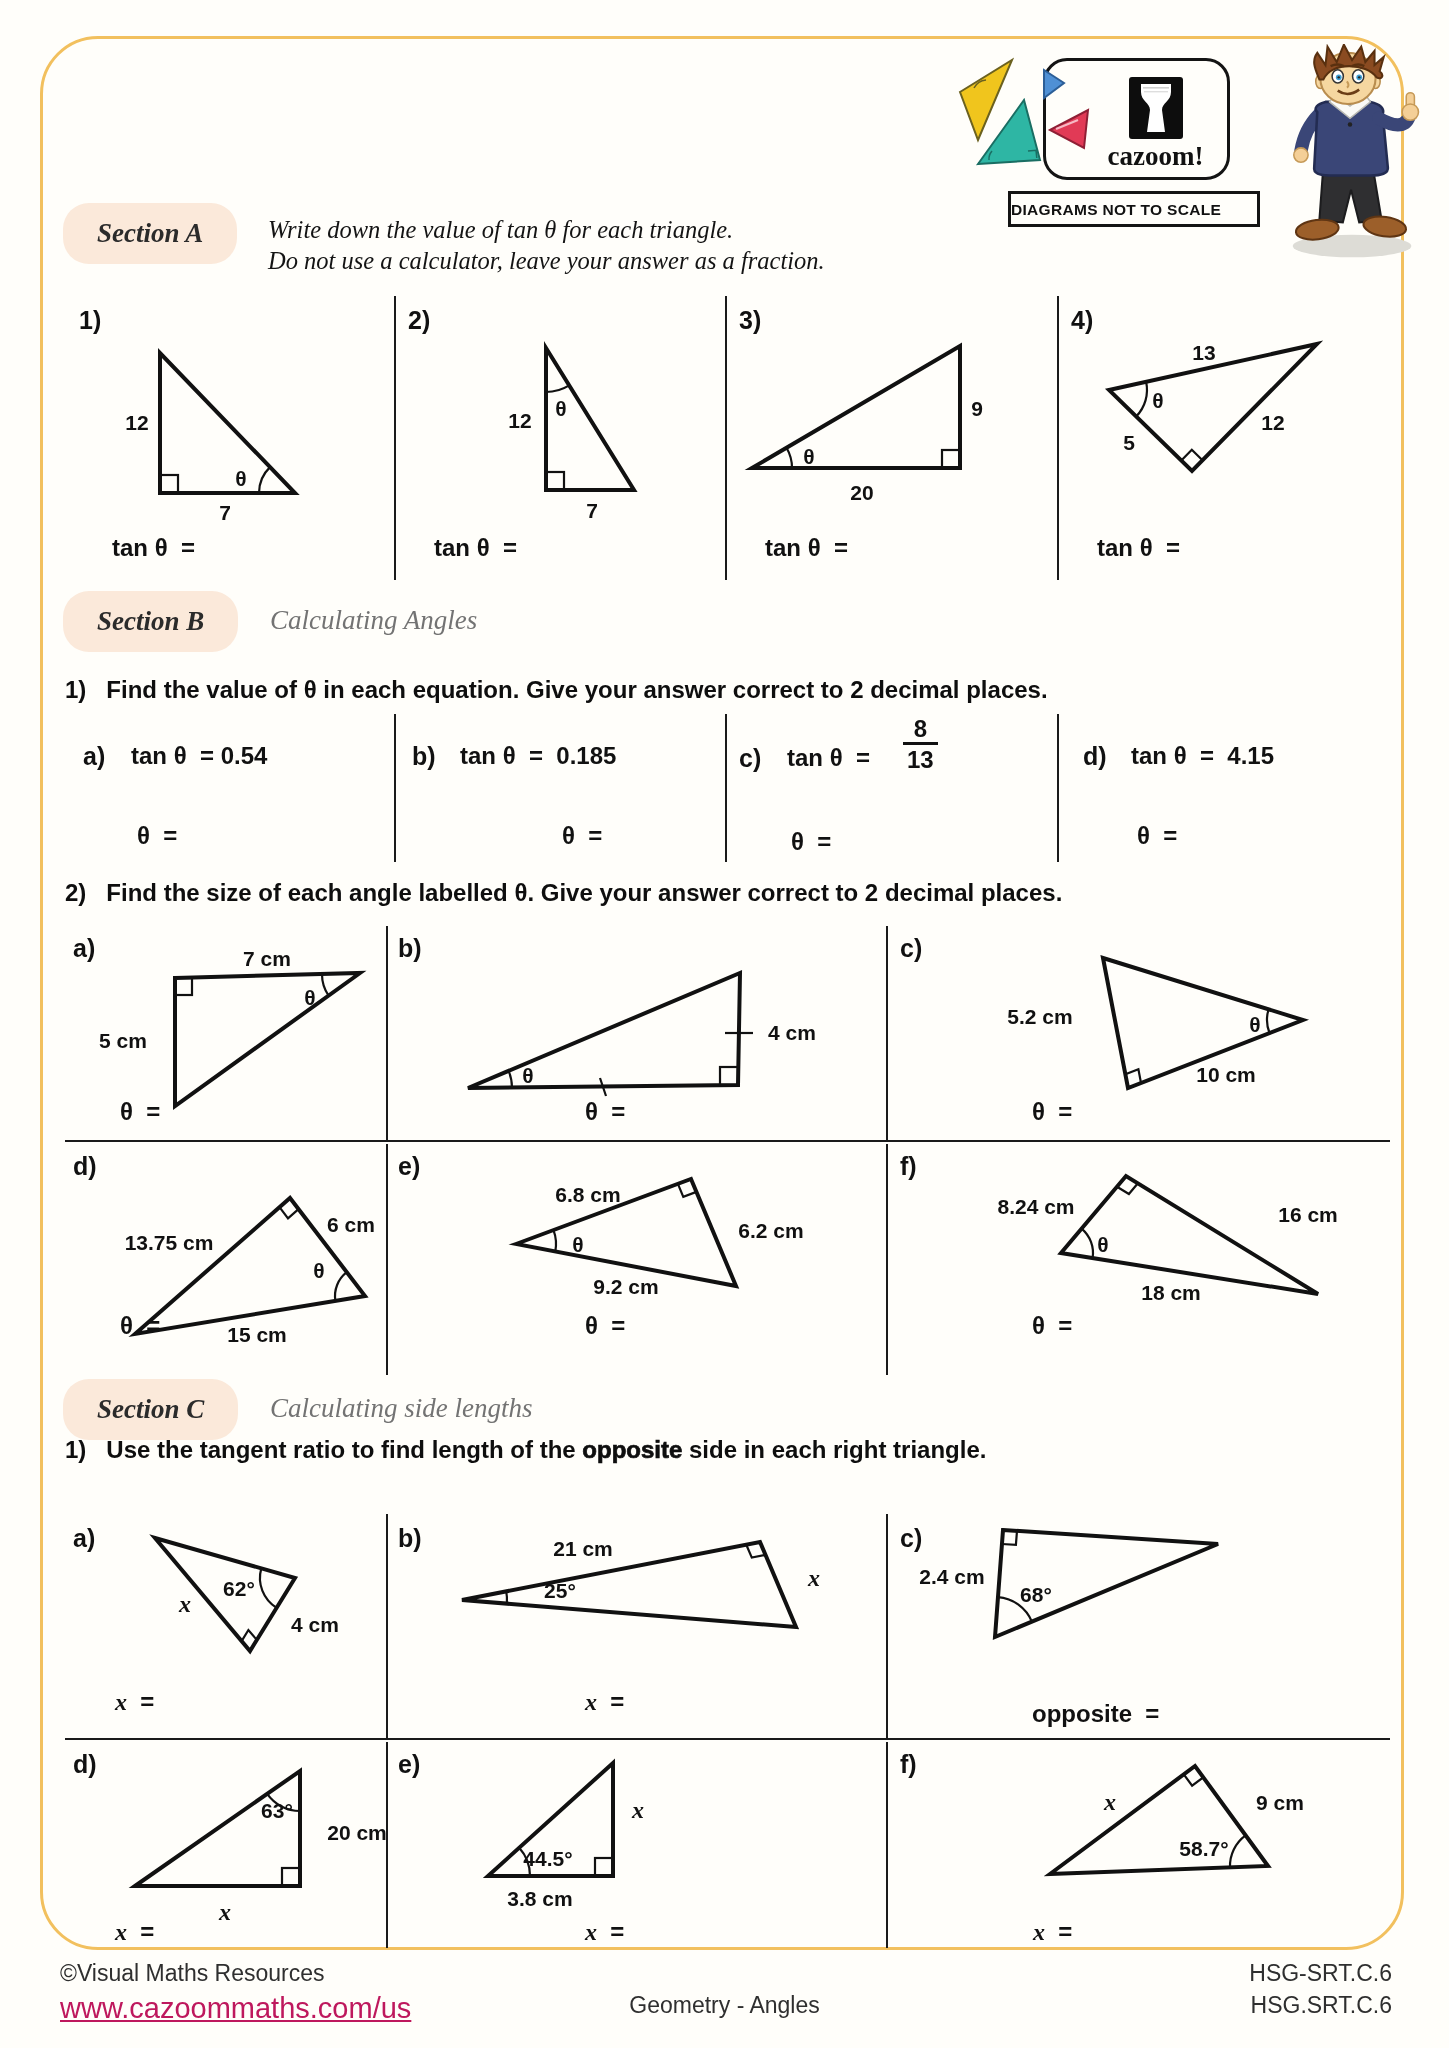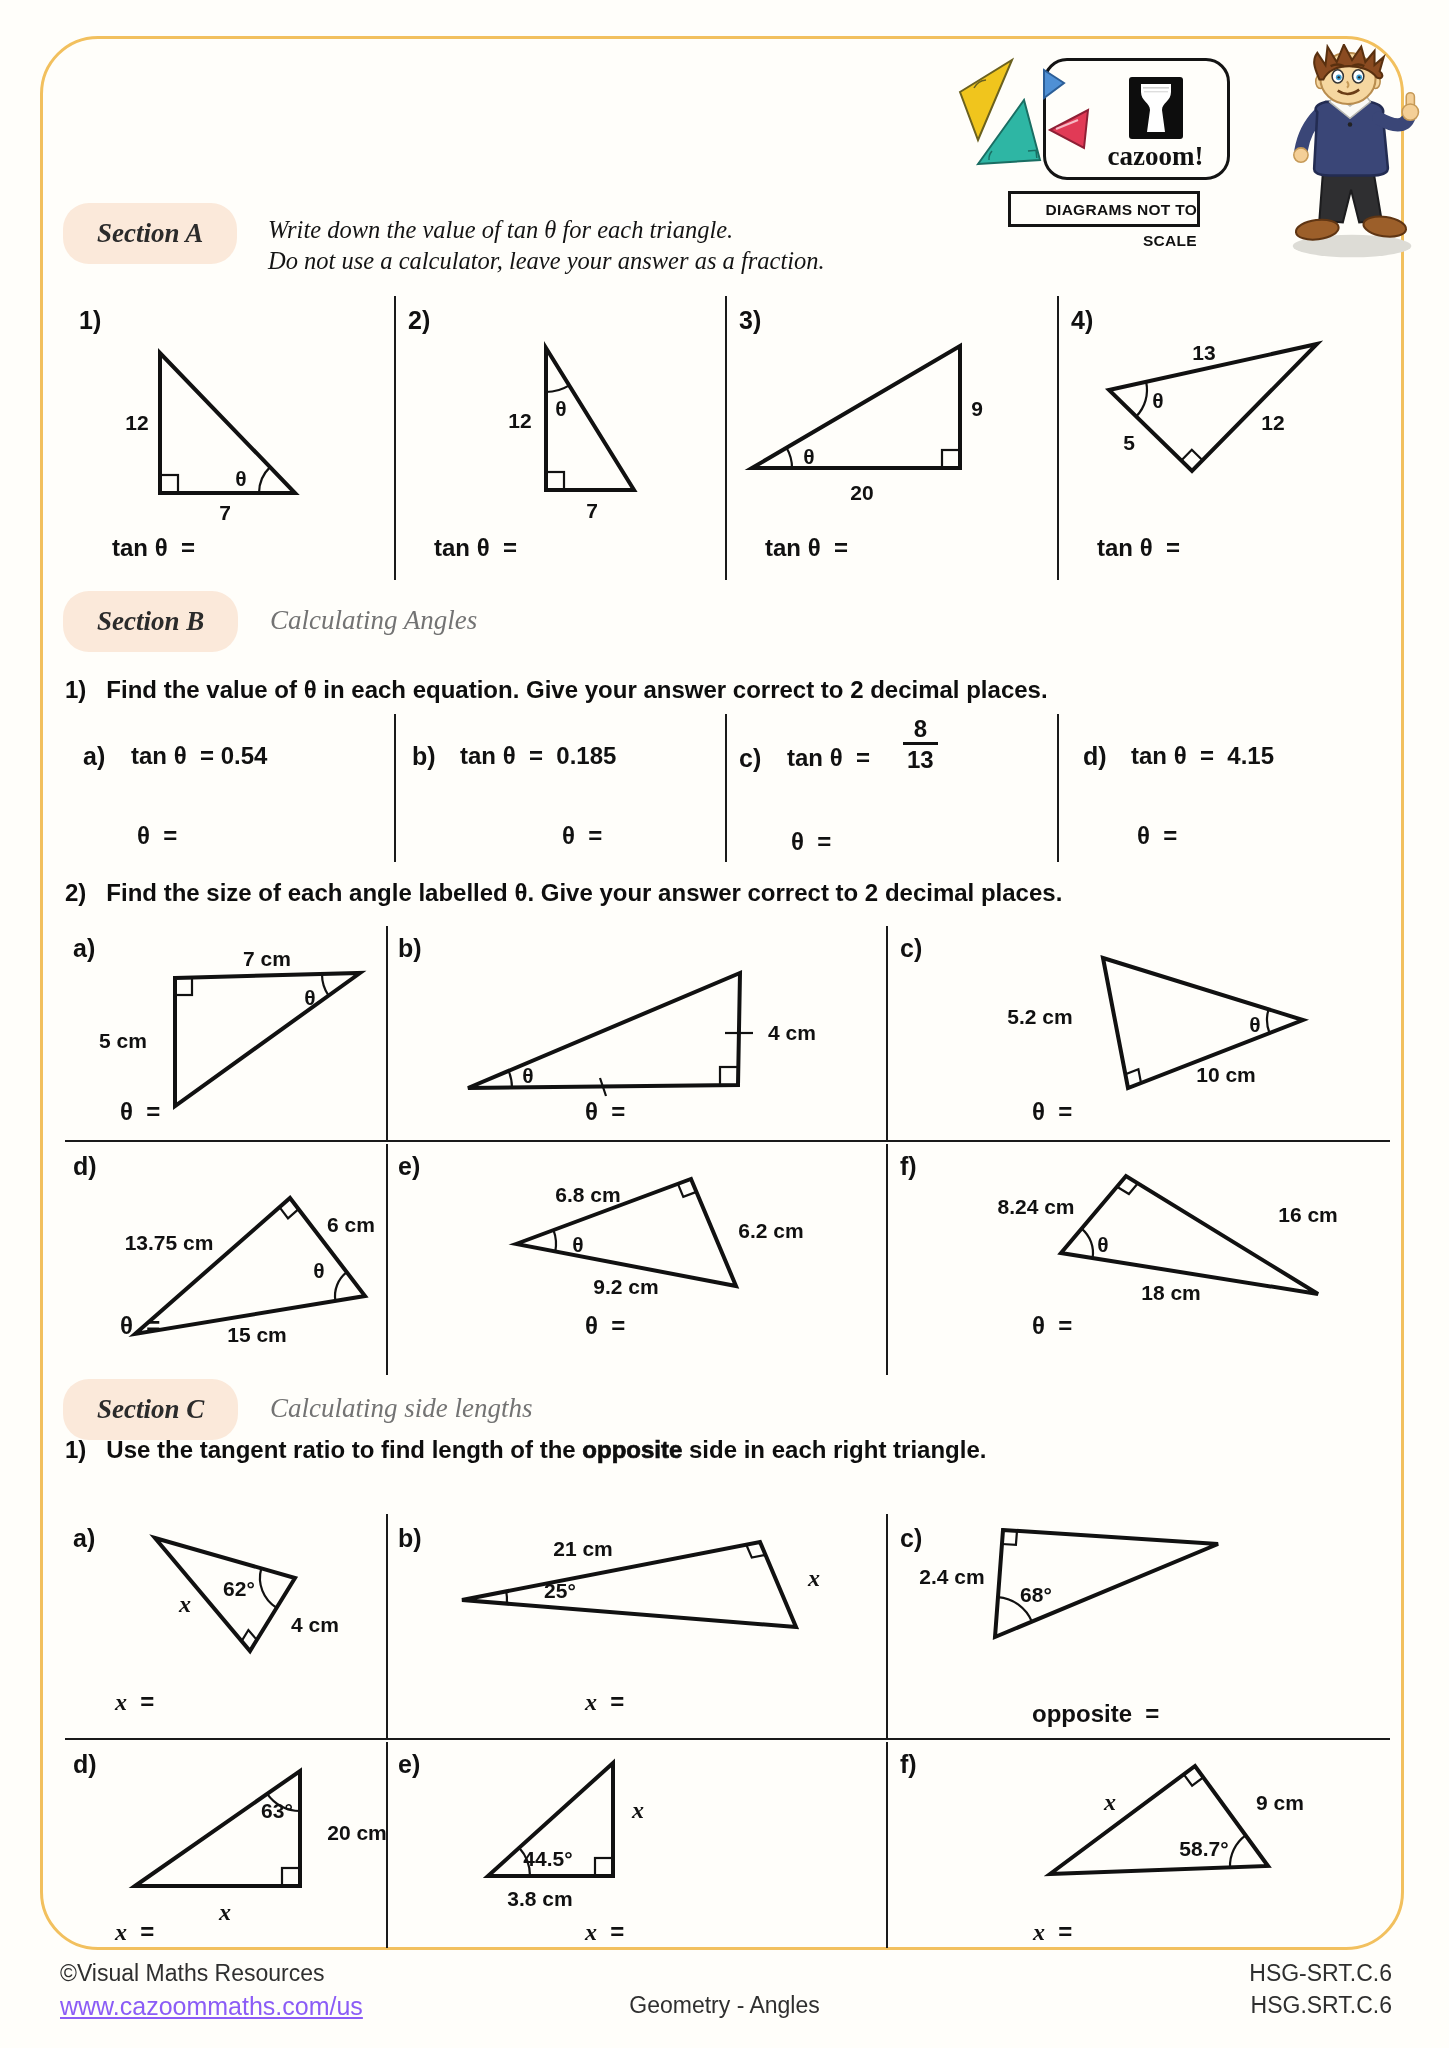--- a/index.html
+++ b/index.html
@@ -12,22 +12,22 @@
                display:flex; align-items:center; padding-left:36px; }
   .title-box h1 { font-size:47px; font-weight:bold; letter-spacing:-0.5px; color:#0c0c0c;
                   -webkit-text-stroke:1.2px #0c0c0c; }
   .logo-shapes { position:absolute; left:956px; top:56px; z-index:3; }
   .cazoom-box { position:absolute; left:1043px; top:58px; width:187px; height:122px;
                 border:3px solid #141414; border-radius:24px; background:#fffefa; z-index:2;
                 display:flex; flex-direction:column; align-items:center; padding-left:38px; }
   .logo-mark { margin-top:16px; width:54px; height:62px; background:#0d0d0d; border-radius:3px;
                display:flex; align-items:center; justify-content:center; }
   .logo-word { font-family:"Liberation Serif", serif; font-weight:bold; font-size:27px; color:#111; margin-top:2px; }
-  .not-to-scale { position:absolute; left:1008px; top:191px; width:192px; height:36px;
-                  border:3px solid #141414; background:#fffefa; text-align:right;
+  .not-to-scale { position:absolute; left:1008px; top:191px; width:252px; height:36px;
+                  border:3px solid #141414; background:#fffefa; text-align:left;
                   line-height:31px; font-size:15.5px; font-weight:bold; letter-spacing:0.3px; }
   .character { position:absolute; left:1258px; top:44px; z-index:3; }
   .badge { position:absolute; background:#fbe9da; border-radius:26px; padding:15px 34px;
            font-family:"Liberation Serif", serif; font-style:italic; font-weight:bold;
            font-size:27px; color:#2b2b2b; }
   .subtitle { position:absolute; font-family:"Liberation Serif", serif; font-style:italic;
               font-size:27px; color:#737373; }
   .instr { position:absolute; left:268px; top:214px; font-family:"Liberation Serif", serif;
            font-style:italic; font-size:24.5px; line-height:31px; color:#141414; }
   .prompt { position:absolute; font-size:24px; font-weight:bold; white-space:pre; color:#0e0e0e; }
@@ -44,21 +44,21 @@
   .frac .den { border-top:3px solid #111; padding:2px 4px 0 4px; }
   .frac .num { padding:0 4px; }
   .tri { position:absolute; left:0; }
   .tri polygon { fill:none; stroke:#111; stroke-width:4; stroke-linejoin:miter; }
   .tri path.mark, .tri rect.mark { fill:none; stroke:#111; stroke-width:2.2; }
   .tri line.tick { stroke:#111; stroke-width:2.2; }
   .tri text { font:bold 21px "Liberation Sans", sans-serif; fill:#111; text-anchor:middle; }
   .tri text.xlab { font:italic bold 24px "Liberation Serif", serif; }
   .ans .xvar, .xvar { font-family:"Liberation Serif", serif; font-style:italic; }
   .footer-text { position:absolute; font-size:23px; color:#2f2f2f; }
-  .footer-link { position:absolute; font-size:25px; color:#8b5cf6; }
+  .footer-link { position:absolute; font-size:29px; color:#be185d; }
   .footer-center { position:absolute; left:0; width:1449px; text-align:center; font-size:23px; color:#2f2f2f; }
   .footer-codes { position:absolute; right:57px; text-align:left; font-size:23px; color:#2f2f2f; }
 </style>
 </head>
 <body>
 
 <div class="page">
   <div class="frame"></div>
 
 

